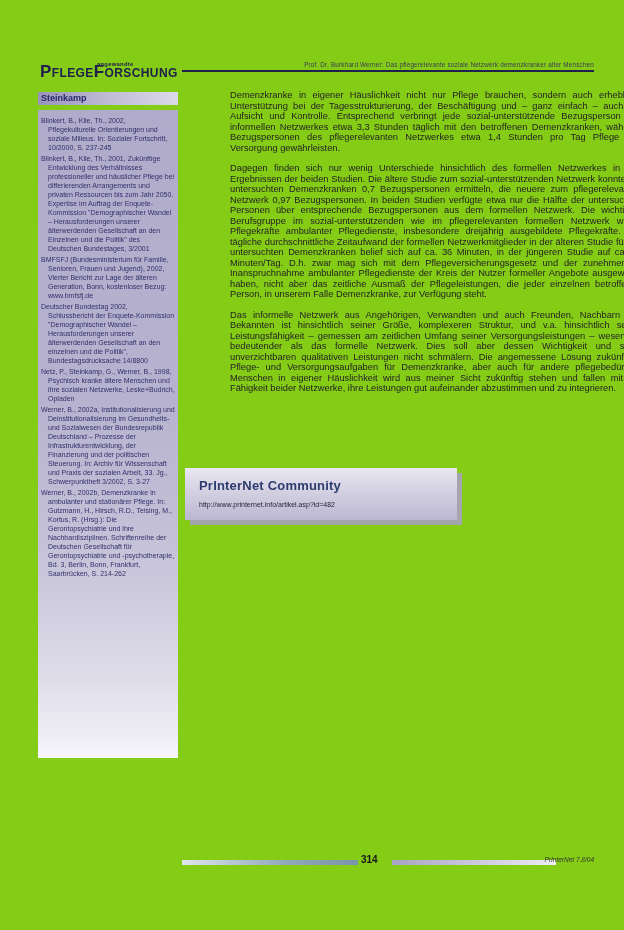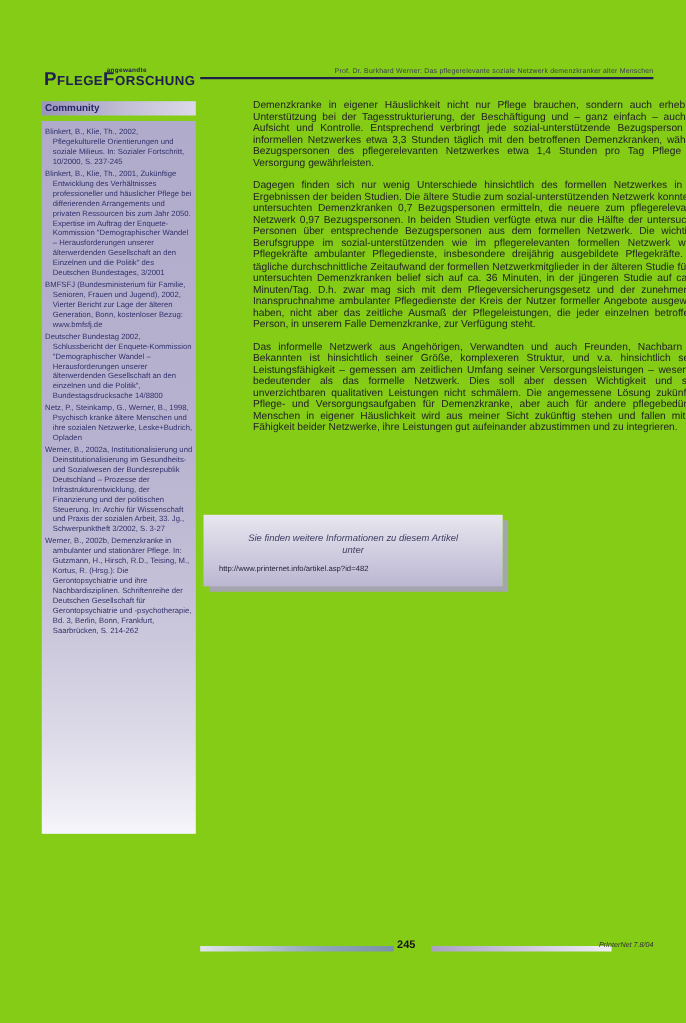--- a/index.html
+++ b/index.html
@@ -64,43 +64,43 @@
 <div class="page">
 
   <div class="brand">
     <span class="brand-overline">angewandte</span>
     <span class="brand-title">PflegeForschung</span>
   </div>
   <div class="running-head">Prof. Dr. Burkhard Werner: Das pflegerelevante soziale Netzwerk demenzkranker alter Menschen</div>
   <div class="header-rule"></div>
 
   <aside class="sidebar">
-    <div class="sidebar-title">Community</div>
+    <div class="sidebar-title">Steinkamp</div>
     <div class="refs">
       <p class="ref">Blinkert, B., Klie, Th., 2002, Pflegekulturelle Orientierungen und soziale Milieus. In: Sozialer Fortschritt, 10/2000, S. 237-245</p>
       <p class="ref">Blinkert, B., Klie, Th., 2001, Zukünftige Entwicklung des Verhältnisses professioneller und häuslicher Pflege bei differierenden Arrangements und privaten Ressourcen bis zum Jahr 2050. Expertise im Auftrag der Enquete-Kommission "Demographischer Wandel – Herausforderungen unserer älterwerdenden Gesellschaft an den Einzelnen und die Politik" des Deutschen Bundestages, 3/2001</p>
       <p class="ref">BMFSFJ (Bundesministerium für Familie, Senioren, Frauen und Jugend), 2002, Vierter Bericht zur Lage der älteren Generation, Bonn, kostenloser Bezug: www.bmfsfj.de</p>
       <p class="ref">Deutscher Bundestag 2002, Schlussbericht der Enquete-Kommission "Demographischer Wandel – Herausforderungen unserer älterwerdenden Gesellschaft an den einzelnen und die Politik", Bundestagsdrucksache 14/8800</p>
       <p class="ref">Netz, P., Steinkamp, G., Werner, B., 1998, Psychisch kranke ältere Menschen und ihre sozialen Netzwerke, Leske+Budrich, Opladen</p>
       <p class="ref">Werner, B., 2002a, Institutionalisierung und Deinstitutionalisierung im Gesundheits- und Sozialwesen der Bundesrepublik Deutschland – Prozesse der Infrastrukturentwicklung, der Finanzierung und der politischen Steuerung. In: Archiv für Wissenschaft und Praxis der sozialen Arbeit, 33. Jg., Schwerpunktheft 3/2002, S. 3-27</p>
       <p class="ref">Werner, B., 2002b, Demenzkranke in ambulanter und stationärer Pflege. In: Gutzmann, H., Hirsch, R.D., Teising, M., Kortus, R. (Hrsg.): Die Gerontopsychiatrie und ihre Nachbardisziplinen. Schriftenreihe der Deutschen Gesellschaft für Gerontopsychiatrie und -psychotherapie, Bd. 3, Berlin, Bonn, Frankfurt, Saarbrücken, S. 214-262</p>
     </div>
   </aside>
 
   <main class="content">
     <p>Demenzkranke in eigener Häuslichkeit nicht nur Pflege brauchen, sondern auch erhebliche Unterstützung bei der Tagesstrukturierung, der Beschäftigung und – ganz einfach – auch der Aufsicht und Kontrolle. Entsprechend verbringt jede sozial-unterstützende Bezugsperson des informellen Netzwerkes etwa 3,3 Stunden täglich mit den betroffenen Demenzkranken, während Bezugspersonen des pflegerelevanten Netzwerkes etwa 1,4 Stunden pro Tag Pflege und Versorgung gewährleisten.</p>
     <p><span>Dagegen finden sich nur wenig Unterschiede hinsichtlich des </span><strong>formellen</strong><span> Netzwerkes in den Ergebnissen der beiden Studien. Die ältere Studie zum sozial-unterstützenden Netzwerk konnte pro untersuchten Demenzkranken 0,7 Bezugspersonen ermitteln, die neuere zum pflegerelevanten Netzwerk 0,97 Bezugspersonen. In beiden Studien verfügte etwa nur die Hälfte der untersuchten Personen über entsprechende Bezugspersonen aus dem formellen Netzwerk. Die wichtigste Berufsgruppe im sozial-unterstützenden wie im pflegerelevanten formellen Netzwerk waren Pflegekräfte ambulanter Pflegedienste, insbesondere dreijährig ausgebildete Pflegekräfte. Der tägliche durchschnittliche Zeitaufwand der formellen Netzwerkmitglieder in der älteren Studie für die untersuchten Demenzkranken belief sich auf ca. 36 Minuten, in der jüngeren Studie auf ca. 35 Minuten/Tag. D.h. zwar mag sich mit dem Pflegeversicherungsgesetz und der zunehmenden Inanspruchnahme ambulanter Pflegedienste der Kreis der Nutzer formeller Angebote ausgeweitet haben, nicht aber das zeitliche Ausmaß der Pflegeleistungen, die jeder einzelnen betroffenen Person, in unserem Falle Demenzkranke, zur Verfügung steht.</span></p>
     <p>Das informelle Netzwerk aus Angehörigen, Verwandten und auch Freunden, Nachbarn und Bekannten ist hinsichtlich seiner Größe, komplexeren Struktur, und v.a. hinsichtlich seiner Leistungsfähigkeit – gemessen am zeitlichen Umfang seiner Versorgungsleistungen – wesentlich bedeutender als das formelle Netzwerk. Dies soll aber dessen Wichtigkeit und seine unverzichtbaren qualitativen Leistungen nicht schmälern. Die angemessene Lösung zukünftiger Pflege- und Versorgungsaufgaben für Demenzkranke, aber auch für andere pflegebedürftige Menschen in eigener Häuslichkeit wird aus meiner Sicht zukünftig stehen und fallen mit der Fähigkeit beider Netzwerke, ihre Leistungen gut aufeinander abzustimmen und zu integrieren.</p>
   </main>
 
   <div class="community-box">
-    <div class="box-subtitle">Sie finden weitere Informationen zu diesem Artikel unter</div>
+    <div class="box-title">PrInterNet Community</div>
     <div class="box-url">http://www.printernet.info/artikel.asp?id=482</div>
   </div>
 
   <footer>
     <div class="bar-left"></div>
-    <div class="page-number">245</div>
+    <div class="page-number">314</div>
     <div class="bar-right"></div>
     <div class="journal-issue">PrInterNet 7.8/04</div>
   </footer>
 
 </div>
 
 </body></html>

